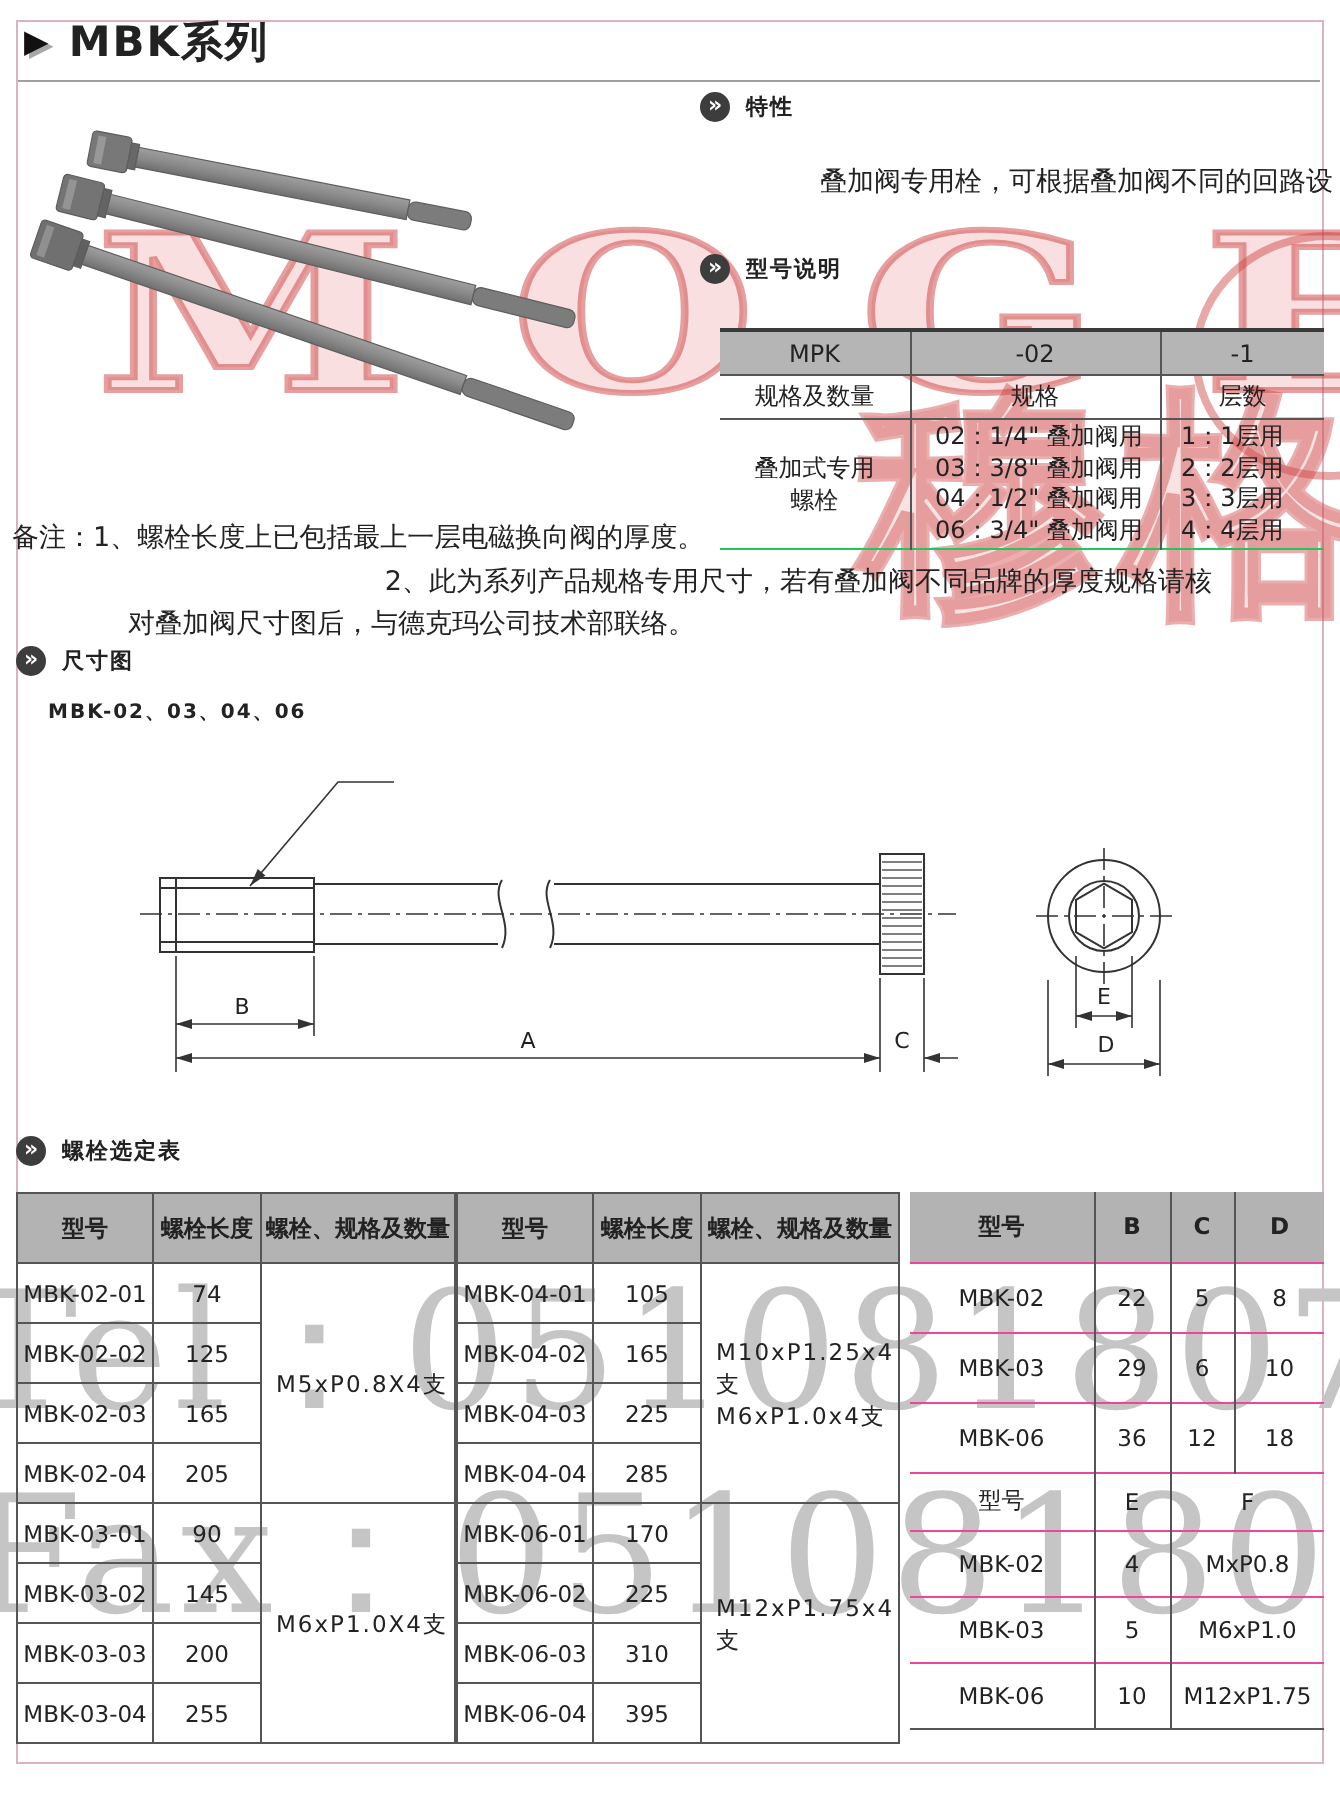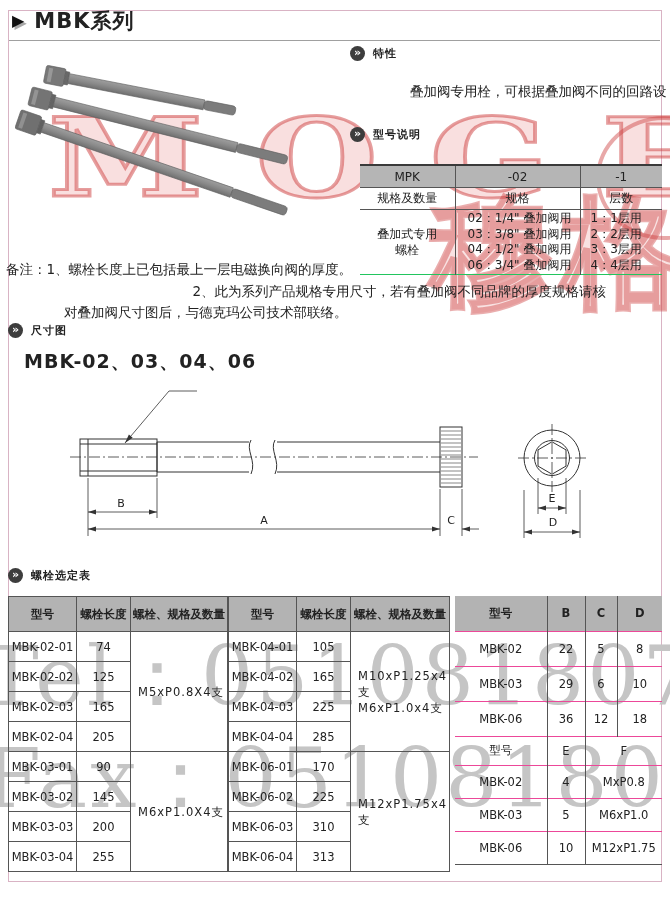--- a/index.html
+++ b/index.html
@@ -78,21 +78,21 @@
   .mpk td+td{border-left:1px solid #555;}
   .mpk .lblrow td{height:19px;}
   .mpk .specs{text-align:left;padding-left:12px;line-height:15.5px;}
   .mpk .layers{text-align:left;padding-left:10px;line-height:15.5px;}
   .mpk .series{line-height:16px;}
 
   .notes{left:6px;top:259px;width:600px;font-size:13.5px;line-height:21.5px;z-index:2;}
   .notes .l2{margin-left:30px;text-align:right;}
   .notes .l3{margin-left:58px;}
 
-  .dim-models{left:24px;top:349px;font-size:19px;font-weight:bold;letter-spacing:1px;z-index:2;}
+  .dim-models{left:24px;top:349px;font-size:10px;font-weight:bold;letter-spacing:1px;z-index:2;}
 
   
   svg text{font-family:"DejaVu Sans","Liberation Sans",sans-serif;}
   .drawing{left:60px;top:380px;z-index:2;}
   .drawing .ln{stroke:#333;stroke-width:1;fill:none;}
   .drawing .cl{stroke:#333;stroke-width:0.8;fill:none;stroke-dasharray:11 3 2 3;}
   .drawing .dim{stroke:#333;stroke-width:0.8;fill:none;}
   .drawing .ar{fill:#333;stroke:none;}
   .drawing text{font-size:11px;fill:#222;}
 
@@ -413,21 +413,21 @@
     <tr>
         <td>MBK-06-02</td>
         <td>225</td>
       </tr>
     <tr>
         <td>MBK-06-03</td>
         <td>310</td>
       </tr>
     <tr>
         <td>MBK-06-04</td>
-        <td>313</td>
+        <td>395</td>
       </tr>
   </tbody>
 </table>
 
 <table class="t3" style="left:455px;top:596px;width:207px;">
   <colgroup>
       <col style="width:92px">
       <col style="width:38px">
       <col style="width:32px">
       <col>

